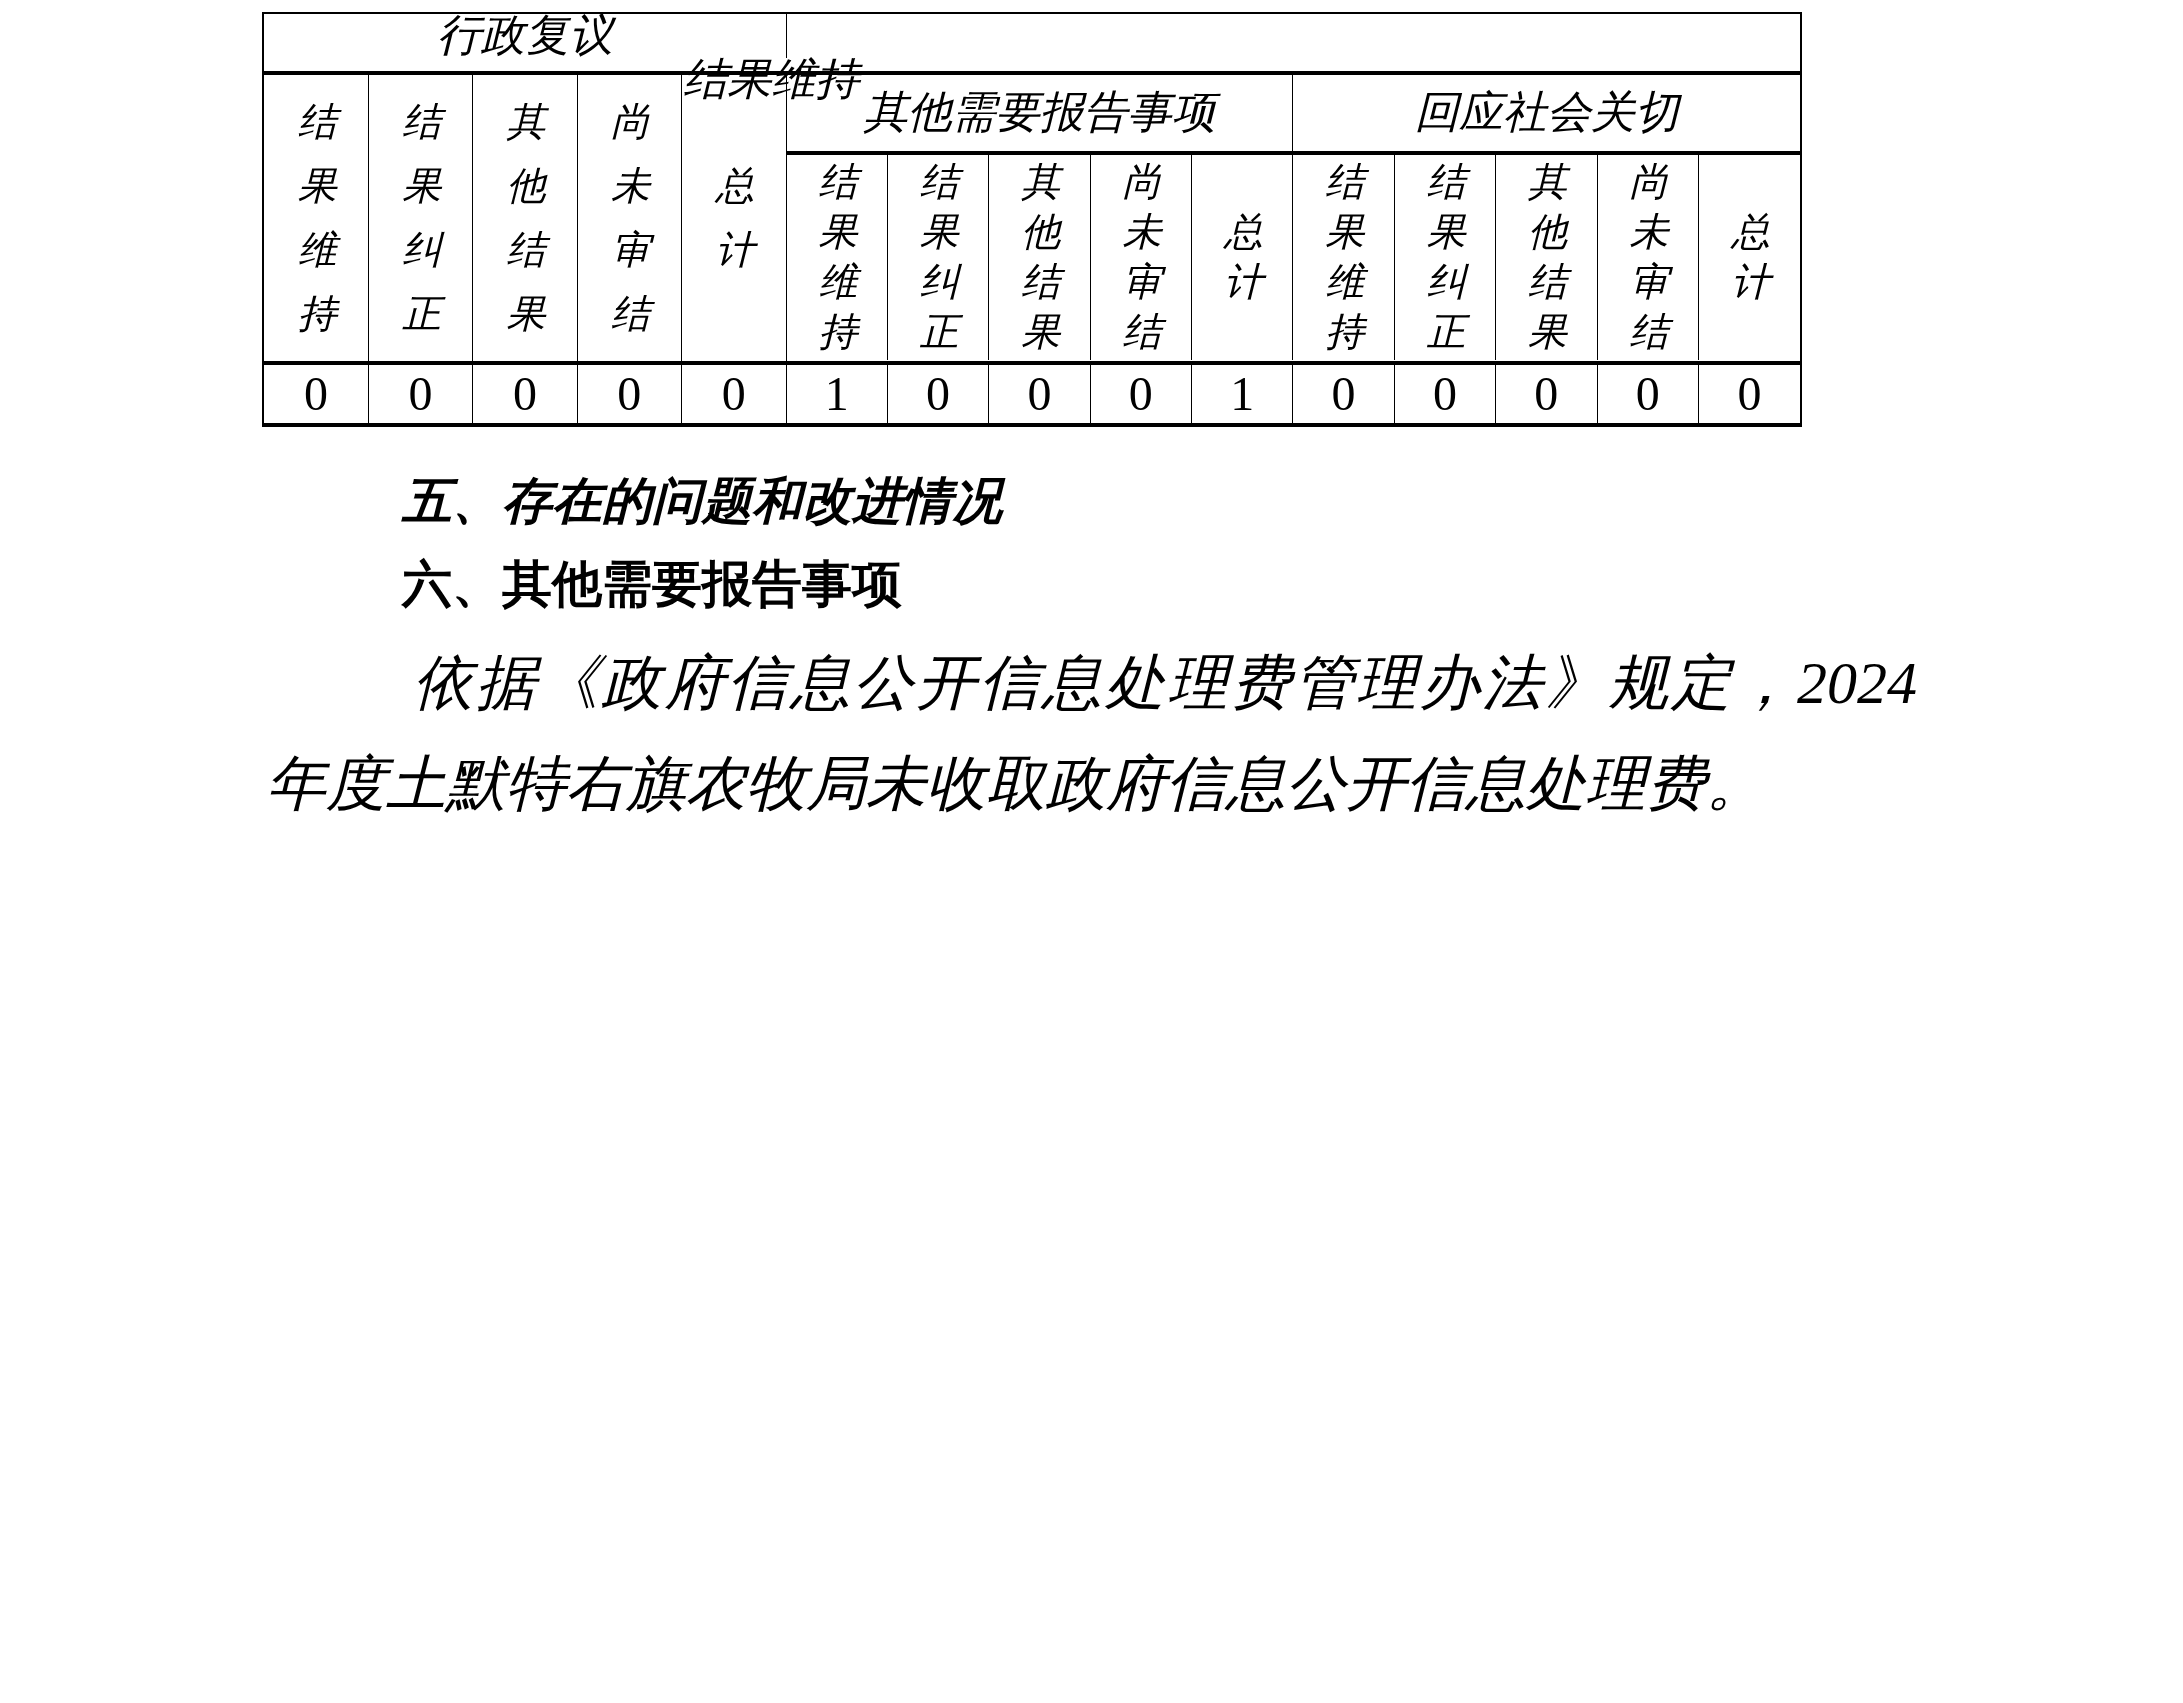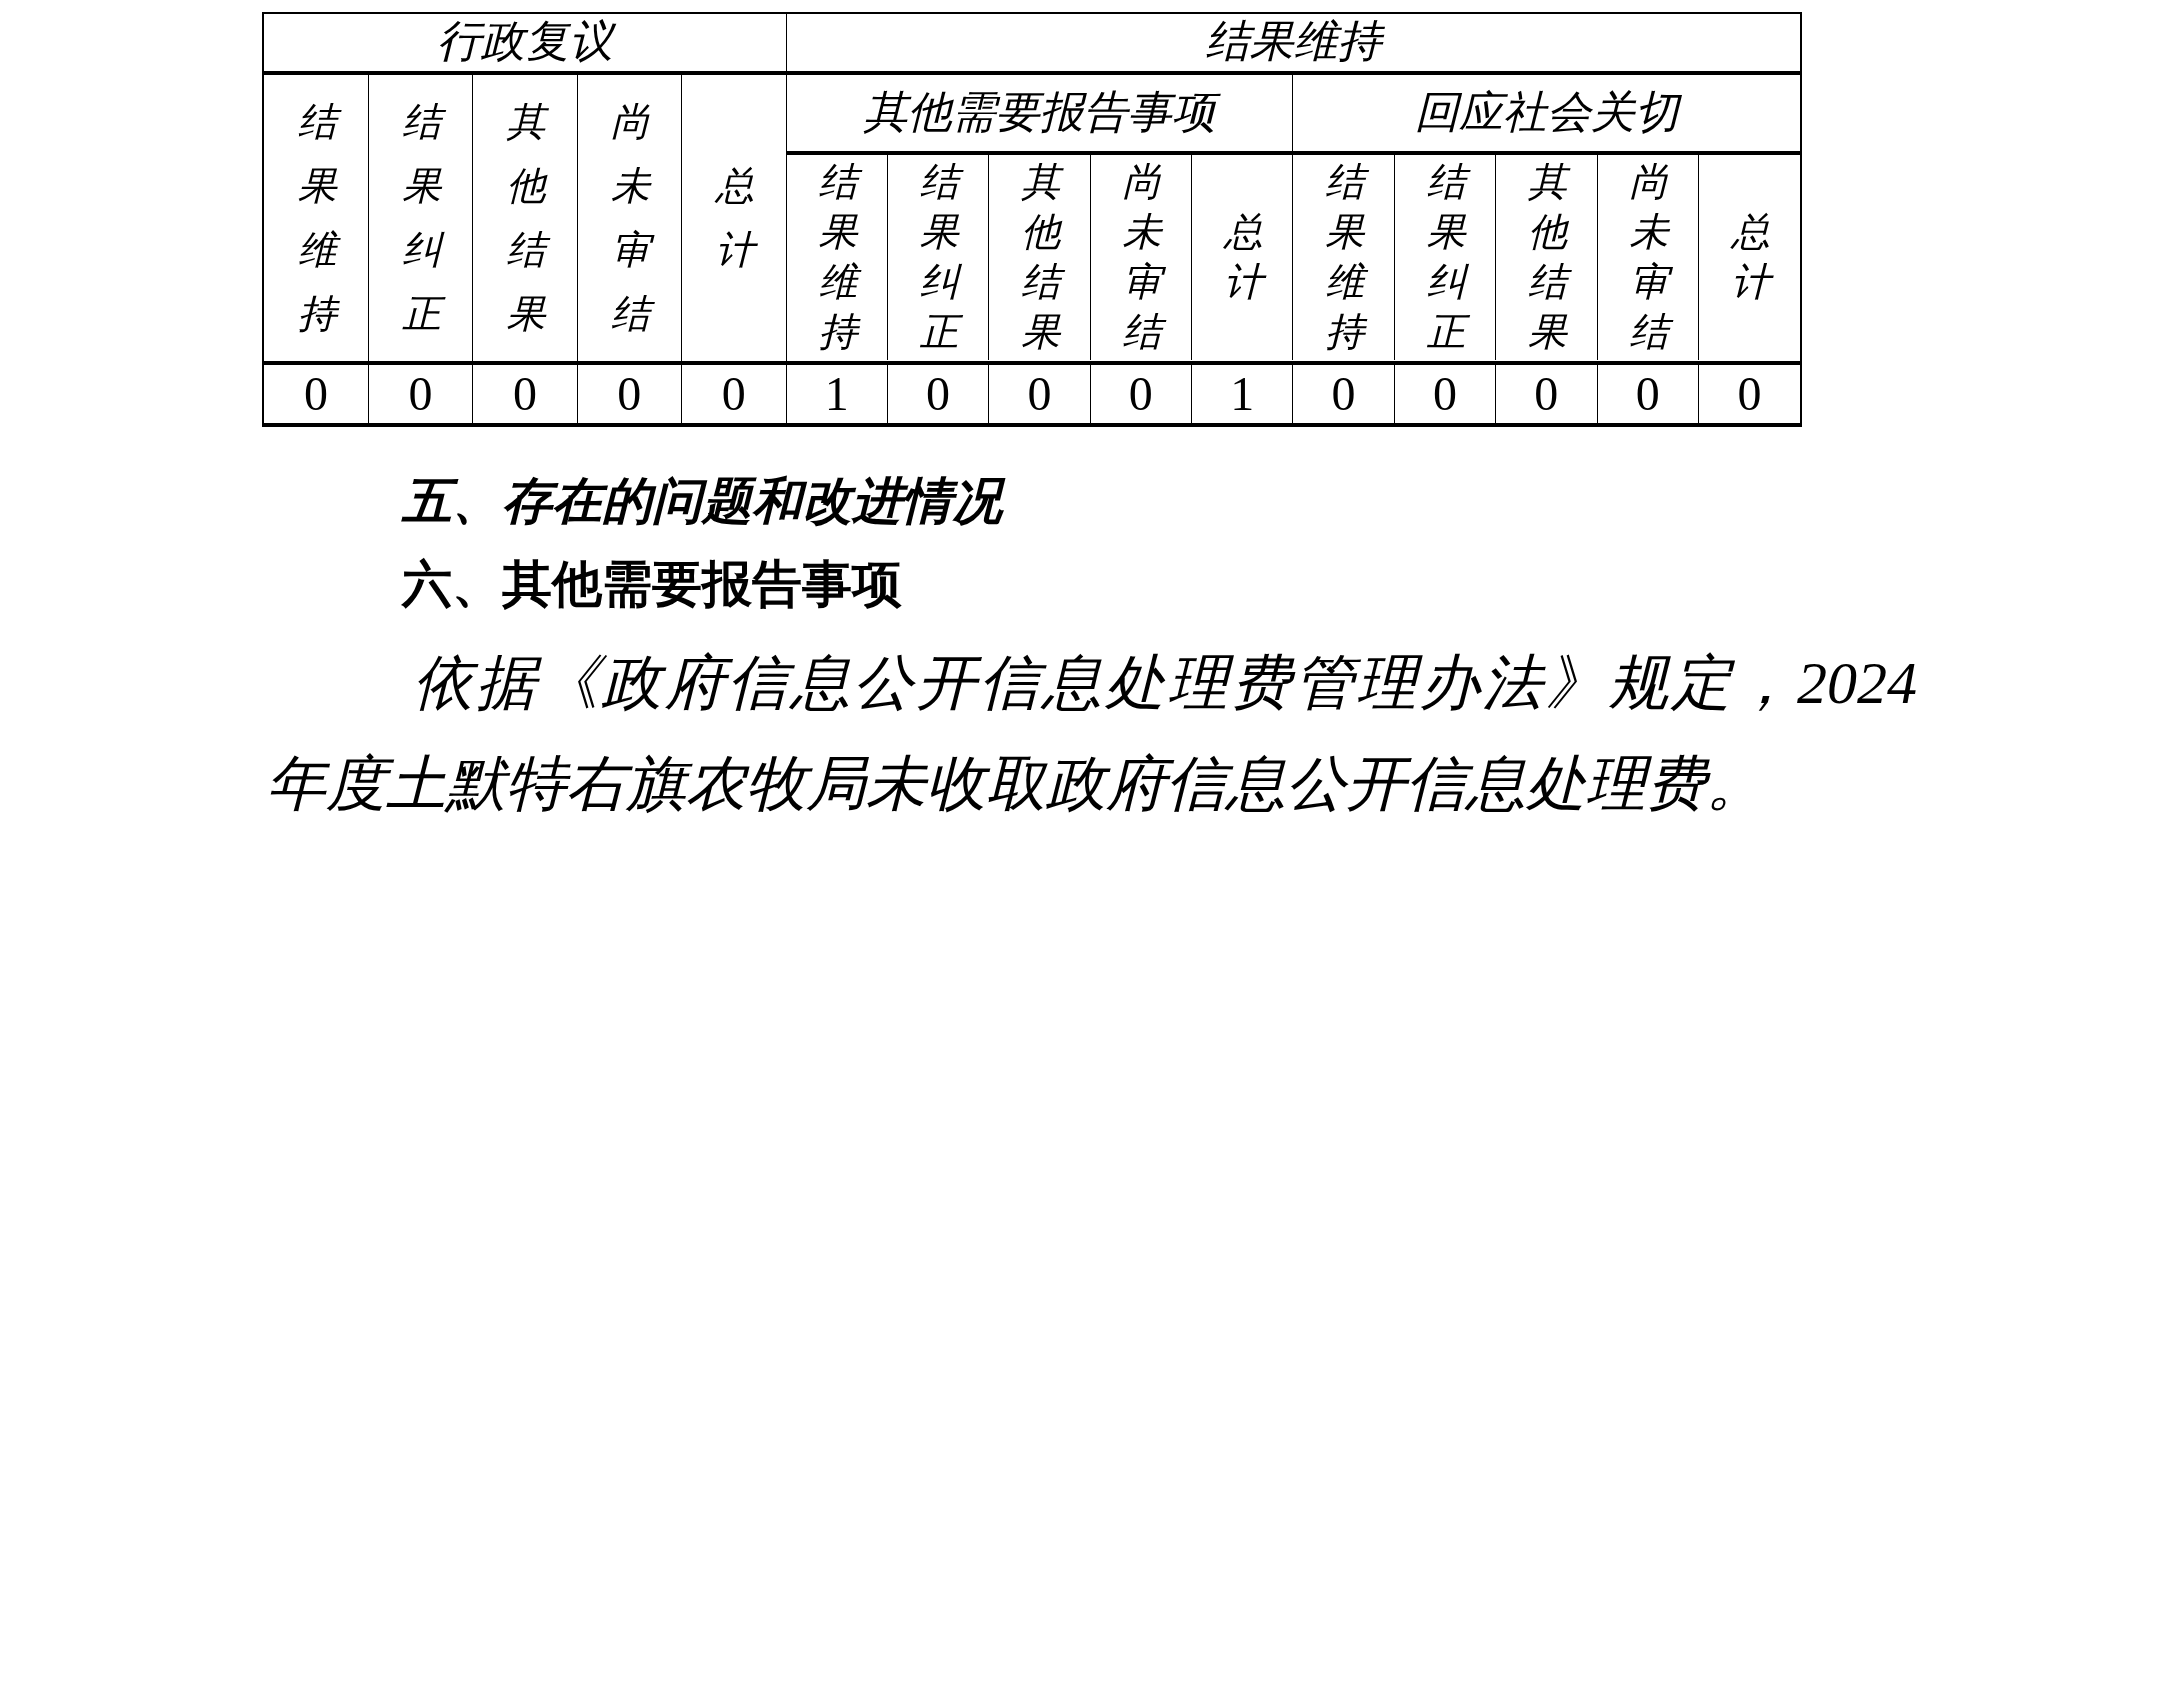--- a/index.html
+++ b/index.html
@@ -47,21 +47,21 @@
 
   
   .tbl{
     width:1540px;
     margin-left:-3.7px;
     border:2.3px solid #000;
     border-bottom-width:4.6px;
     font-style:italic;
   }
   .tbl .cell{display:flex;align-items:center;justify-content:center;}
-  .r1{display:flex;height:61px;border-bottom:4.1px solid #000;}
+  .r1{display:flex;height:61px;border-bottom:4.1px solid #000;flex-direction:column;}
   .c-review{width:34%;border-right:1.8px solid #000;}
   .c-lit{width:66%;}
   .grp{font-size:44px;line-height:1;}
   .mid{display:flex;}
   .mid-left{width:34%;display:flex;}
   .vh-tall{width:20%;height:286px;border-right:1.8px solid #000;}
   .mid-right{width:66%;}
   .sub{display:flex;height:80px;border-bottom:4.1px solid #000;}
   .sub-c{width:50%;}
   .sub-c:first-child{border-right:1.8px solid #000;}

